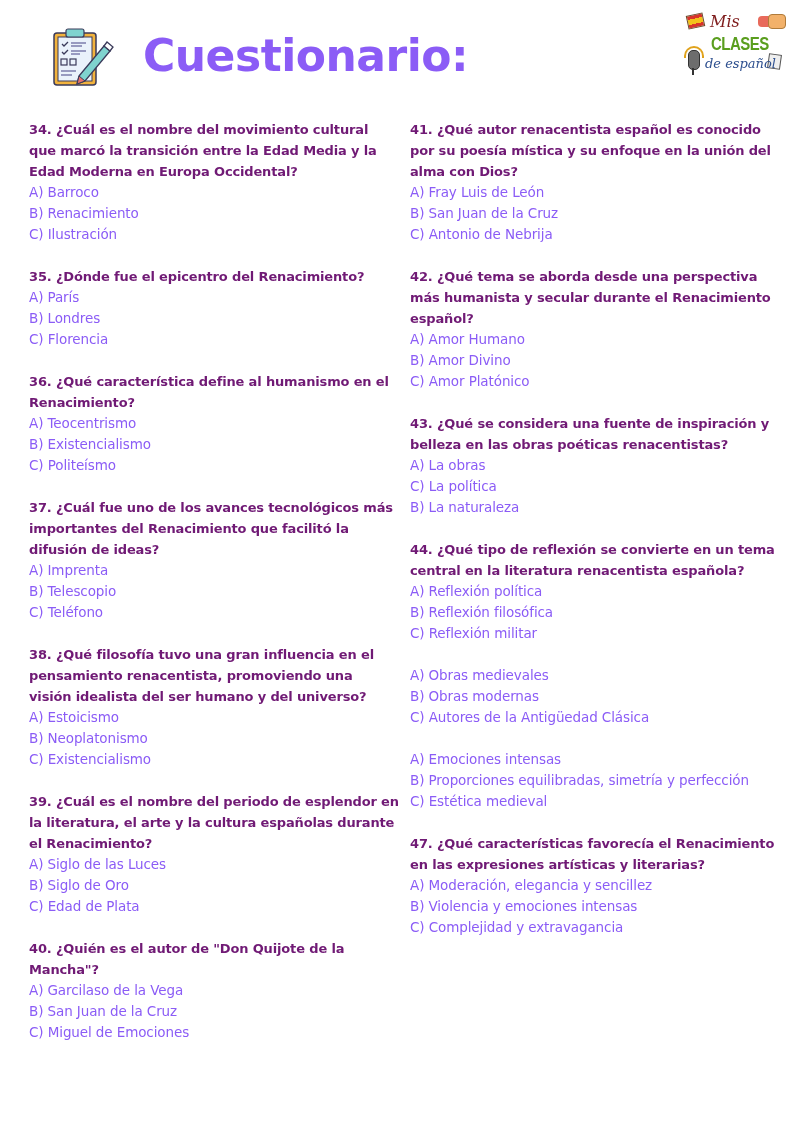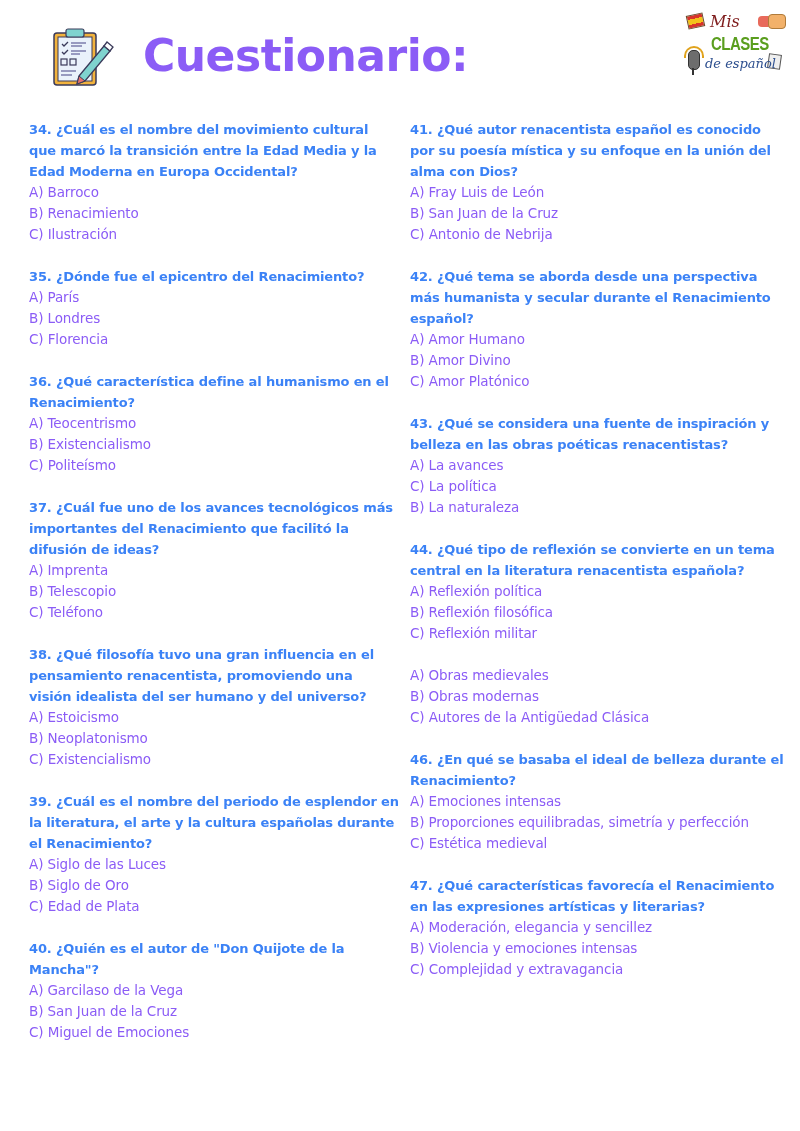--- a/index.html
+++ b/index.html
@@ -16,21 +16,21 @@
   .logo .bubble2 { position: absolute; left: 88px; top: 6px; width: 16px; height: 13px; background: #f2b16a; border-radius: 4px; border: 1px solid #b07b3a; }
   .logo .mic { position: absolute; left: 8px; top: 42px; width: 10px; height: 18px; background: #6d6d6d; border-radius: 5px; border: 1px solid #333; }
   .logo .mic-stand { position: absolute; left: 12px; top: 60px; width: 2px; height: 7px; background: #333; }
   .logo .phones { position: absolute; left: 4px; top: 38px; width: 16px; height: 10px; border: 2px solid #e0a21b; border-bottom: none; border-radius: 10px 10px 0 0; }
   .logo .note { position: absolute; left: 88px; top: 46px; width: 11px; height: 13px; background: #eee; border: 1px solid #555; transform: rotate(8deg); }
 
   .col { position: absolute; top: 119px; }
   .col.left { left: 29px; width: 370px; }
   .col.right { left: 410px; width: 375px; }
   .q { margin-bottom: 21px; }
-  .q-text { font-family: "DejaVu Sans", sans-serif; font-weight: bold; font-size: 13px; line-height: 21px; color: #3b82f6; letter-spacing: -0.15px; }
+  .q-text { font-family: "DejaVu Sans", sans-serif; font-weight: bold; font-size: 13px; line-height: 21px; color: #701a75; letter-spacing: -0.15px; }
   .opt { font-family: "DejaVu Sans", sans-serif; font-size: 13.5px; line-height: 21px; color: #8b5cf6; letter-spacing: -0.1px; }
 </style>
 </head>
 <body>
 
 <div class="header">
   <svg class="clip-icon" viewBox="0 0 62 60">
     <rect x="2" y="5" width="42" height="52" rx="3" fill="#f2b33d" stroke="#3a3a5a" stroke-width="1.5"></rect>
     <rect x="6" y="9" width="34" height="44" fill="#eaf2fb" stroke="#3a3a5a" stroke-width="1"></rect>
     <rect x="14" y="1" width="18" height="8" rx="2" fill="#7fd3cf" stroke="#3a3a5a" stroke-width="1.2"></rect>
@@ -115,37 +115,36 @@
       <div class="opt">C) Antonio de Nebrija</div>
     </div>
     <div class="q">
       <div class="q-text">42. ¿Qué tema se aborda desde una perspectiva más humanista y secular durante el Renacimiento español?</div>
       <div class="opt">A) Amor Humano</div>
       <div class="opt">B) Amor Divino</div>
       <div class="opt">C) Amor Platónico</div>
     </div>
     <div class="q">
       <div class="q-text">43. ¿Qué se considera una fuente de inspiración y belleza en las obras poéticas renacentistas?</div>
-      <div class="opt">A) La avances</div>
+      <div class="opt">A) La obras</div>
       <div class="opt">C) La política</div>
       <div class="opt">B) La naturaleza</div>
     </div>
     <div class="q">
       <div class="q-text">44. ¿Qué tipo de reflexión se convierte en un tema central en la literatura renacentista española?</div>
       <div class="opt">A) Reflexión política</div>
       <div class="opt">B) Reflexión filosófica</div>
       <div class="opt">C) Reflexión militar</div>
     </div>
     <div class="q">
       <div class="opt">A) Obras medievales</div>
       <div class="opt">B) Obras modernas</div>
       <div class="opt">C) Autores de la Antigüedad Clásica</div>
     </div>
     <div class="q">
-      <div class="q-text">46. ¿En qué se basaba el ideal de belleza durante el Renacimiento?</div>
       <div class="opt">A) Emociones intensas</div>
       <div class="opt">B) Proporciones equilibradas, simetría y perfección</div>
       <div class="opt">C) Estética medieval</div>
     </div>
     <div class="q">
       <div class="q-text">47. ¿Qué características favorecía el Renacimiento en las expresiones artísticas y literarias?</div>
       <div class="opt">A) Moderación, elegancia y sencillez</div>
       <div class="opt">B) Violencia y emociones intensas</div>
       <div class="opt">C) Complejidad y extravagancia</div>
     </div>

